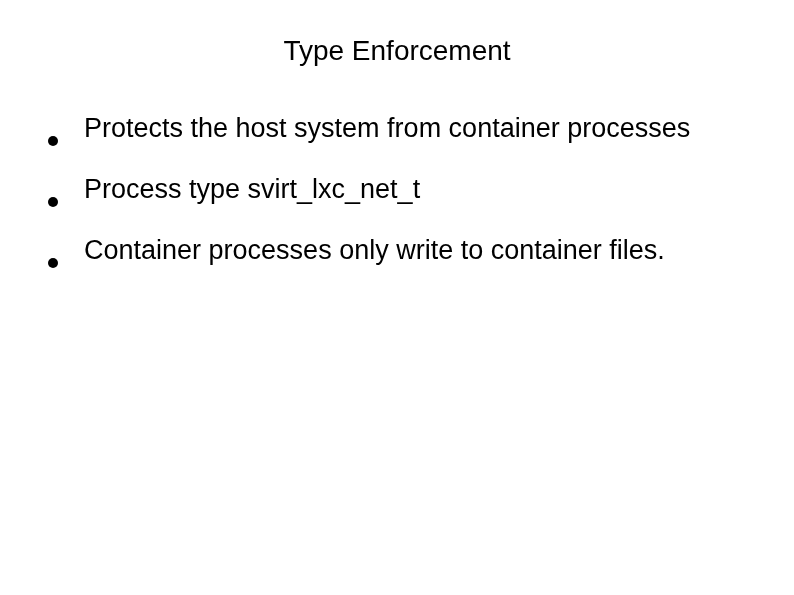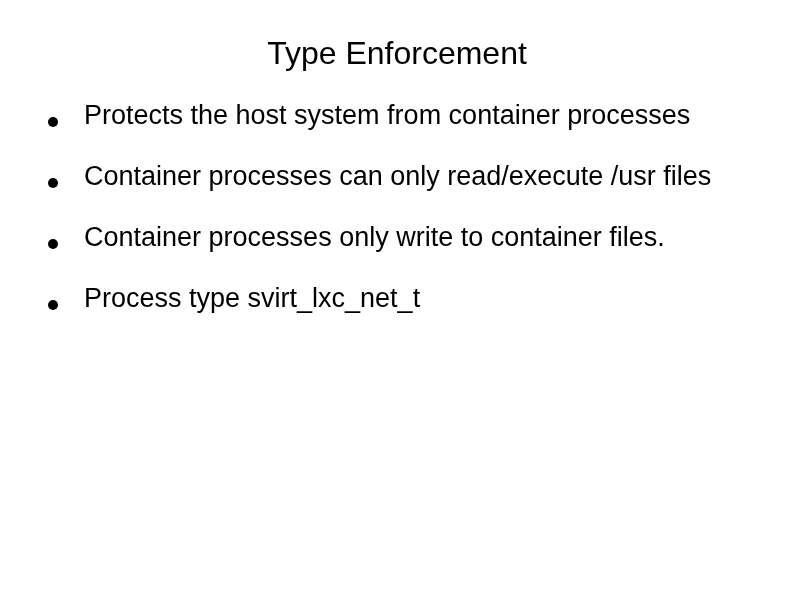--- a/index.html
+++ b/index.html
@@ -10,31 +10,31 @@
     body {
       width: 794px;
       height: 595px;
       background: #ffffff;
       font-family: Arial, Helvetica, sans-serif;
       color: #000000;
       padding: 35px 40px 40px 40px;
     }
     .title {
       text-align: center;
-      font-size: 32px;
+      font-size: 28px;
       font-weight: normal;
-      margin-bottom: 26px;
+      margin-bottom: 44px;
     }
     .bullet-list {
       list-style: none;
       padding-left: 8px;
     }
     .bullet-item {
       display: flex;
-      align-items: center;
+      align-items: flex-end;
       margin-bottom: 26px;
       font-size: 27px;
       line-height: 1.3;
     }
     .bullet-marker {
       width: 10px;
       height: 10px;
       background: #000000;
       border-radius: 50%;
       flex-shrink: 0;
@@ -50,23 +50,19 @@
 
 <h1 class="title">Type Enforcement</h1>
 
 <ul class="bullet-list">
   <li class="bullet-item">
     <span class="bullet-marker"></span>
     <span class="bullet-text">Protects the host system from container processes</span>
   </li>
   <li class="bullet-item">
     <span class="bullet-marker"></span>
-    <span class="bullet-text">Container processes can only read/execute /usr files</span>
+    <span class="bullet-text">Process type svirt_lxc_net_t</span>
   </li>
   <li class="bullet-item">
     <span class="bullet-marker"></span>
     <span class="bullet-text">Container processes only write to container files.</span>
   </li>
-  <li class="bullet-item">
-    <span class="bullet-marker"></span>
-    <span class="bullet-text">Process type svirt_lxc_net_t</span>
-  </li>
 </ul>
 
 </body></html>

